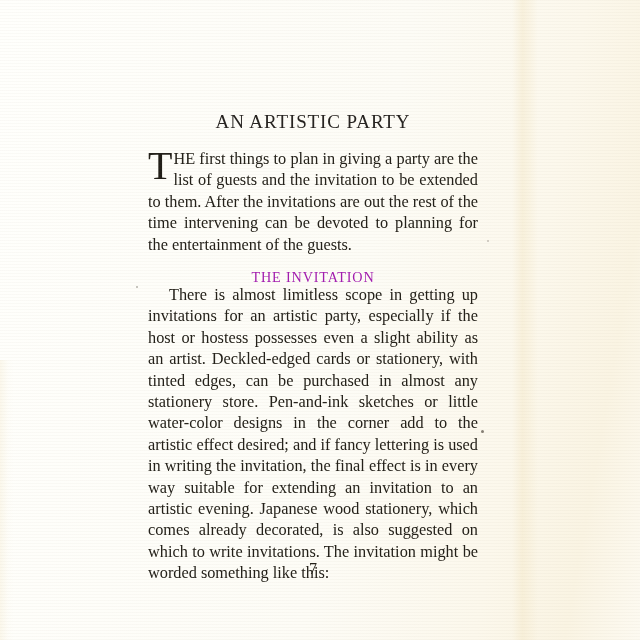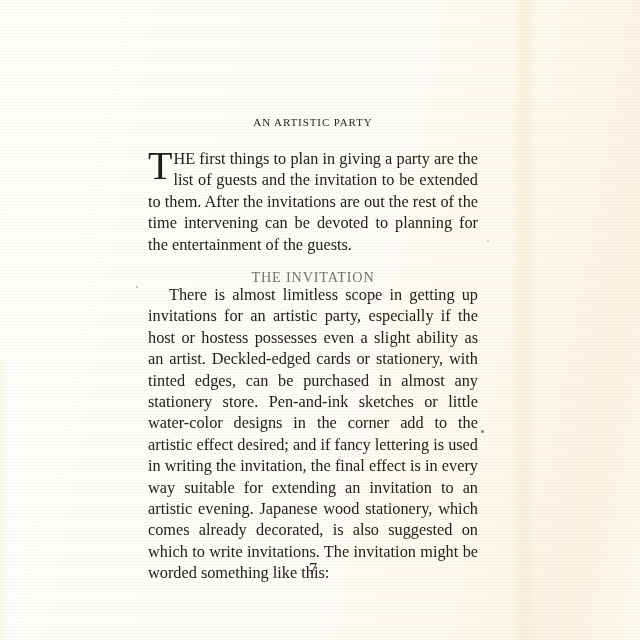--- a/index.html
+++ b/index.html
@@ -71,21 +71,21 @@
     top: 0;
     width: 330px;
   }
 
   .page-title {
     position: absolute;
     left: 0;
     top: 112px;
     width: 330px;
     text-align: center;
-    font-size: 11px;
+    font-size: 19px;
     letter-spacing: 0.9px;
     line-height: 20px;
     color: #262320;
     white-space: nowrap;
   }
 
   
   .para {
     position: absolute;
     width: 330px;
@@ -113,21 +113,21 @@
 
   .subhead {
     position: absolute;
     top: 268px;
     left: 0;
     width: 330px;
     text-align: center;
     font-size: 14.2px;
     letter-spacing: 0.85px;
     line-height: 18px;
-    color: #737373;
+    color: #a21caf;
     white-space: nowrap;
   }
 
   .para-2 {
     top: 284px;
     text-indent: 21px;
   }
 
   .folio {
     position: absolute;

